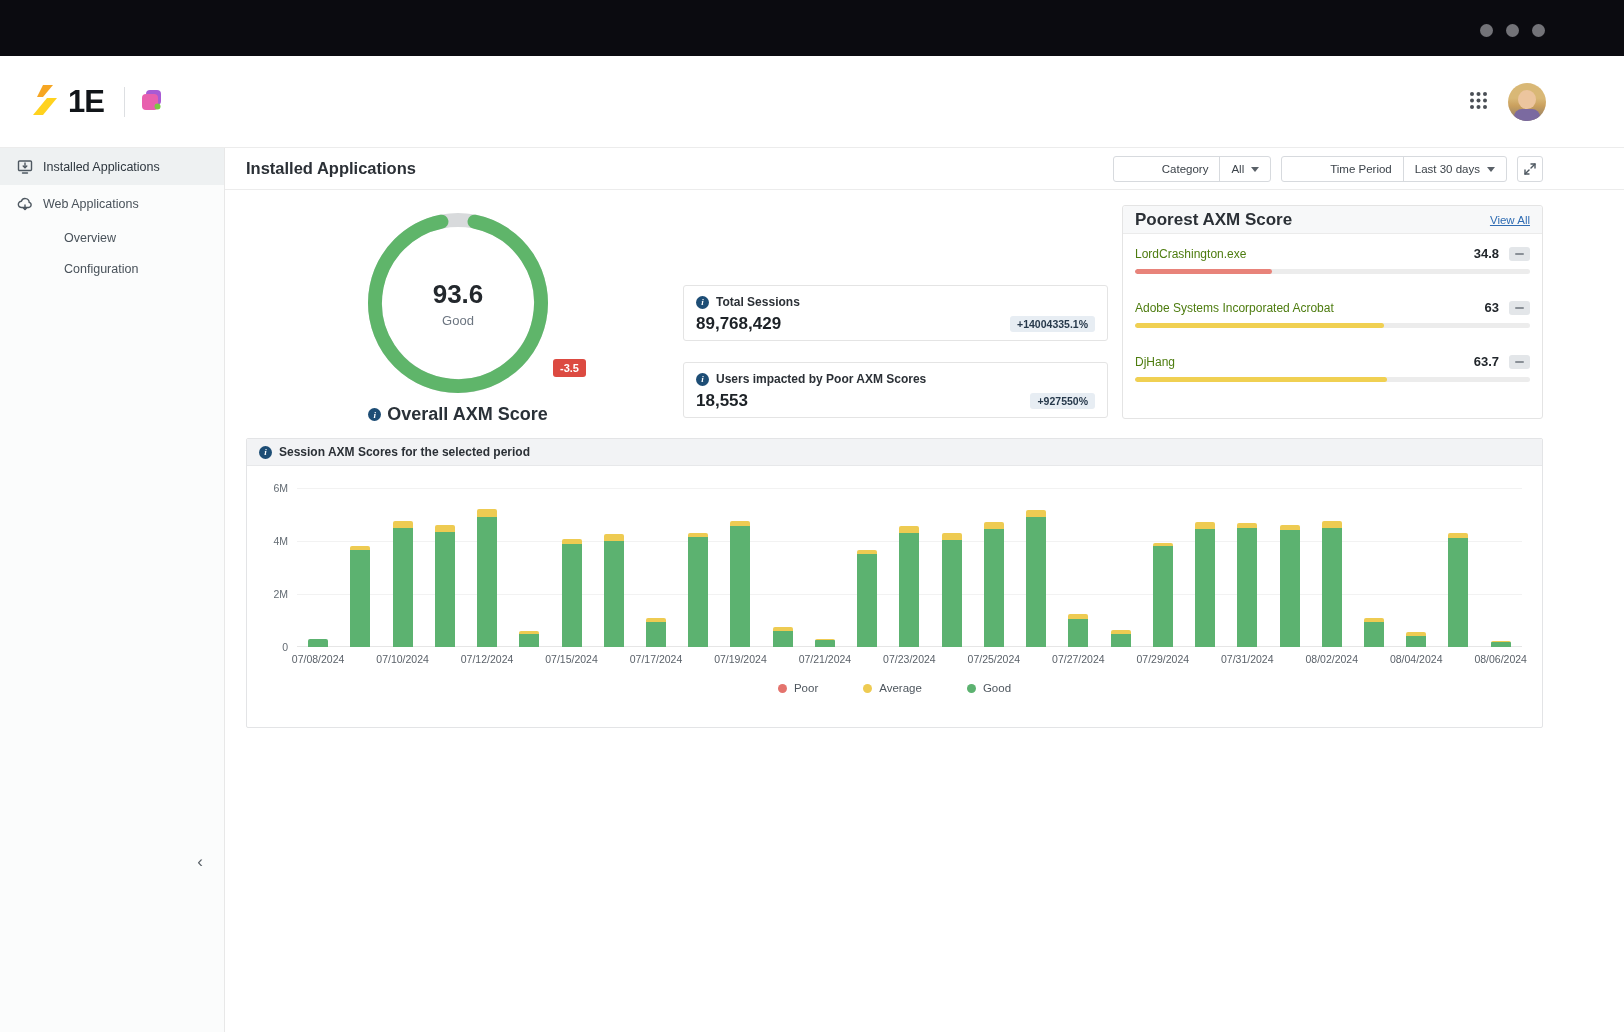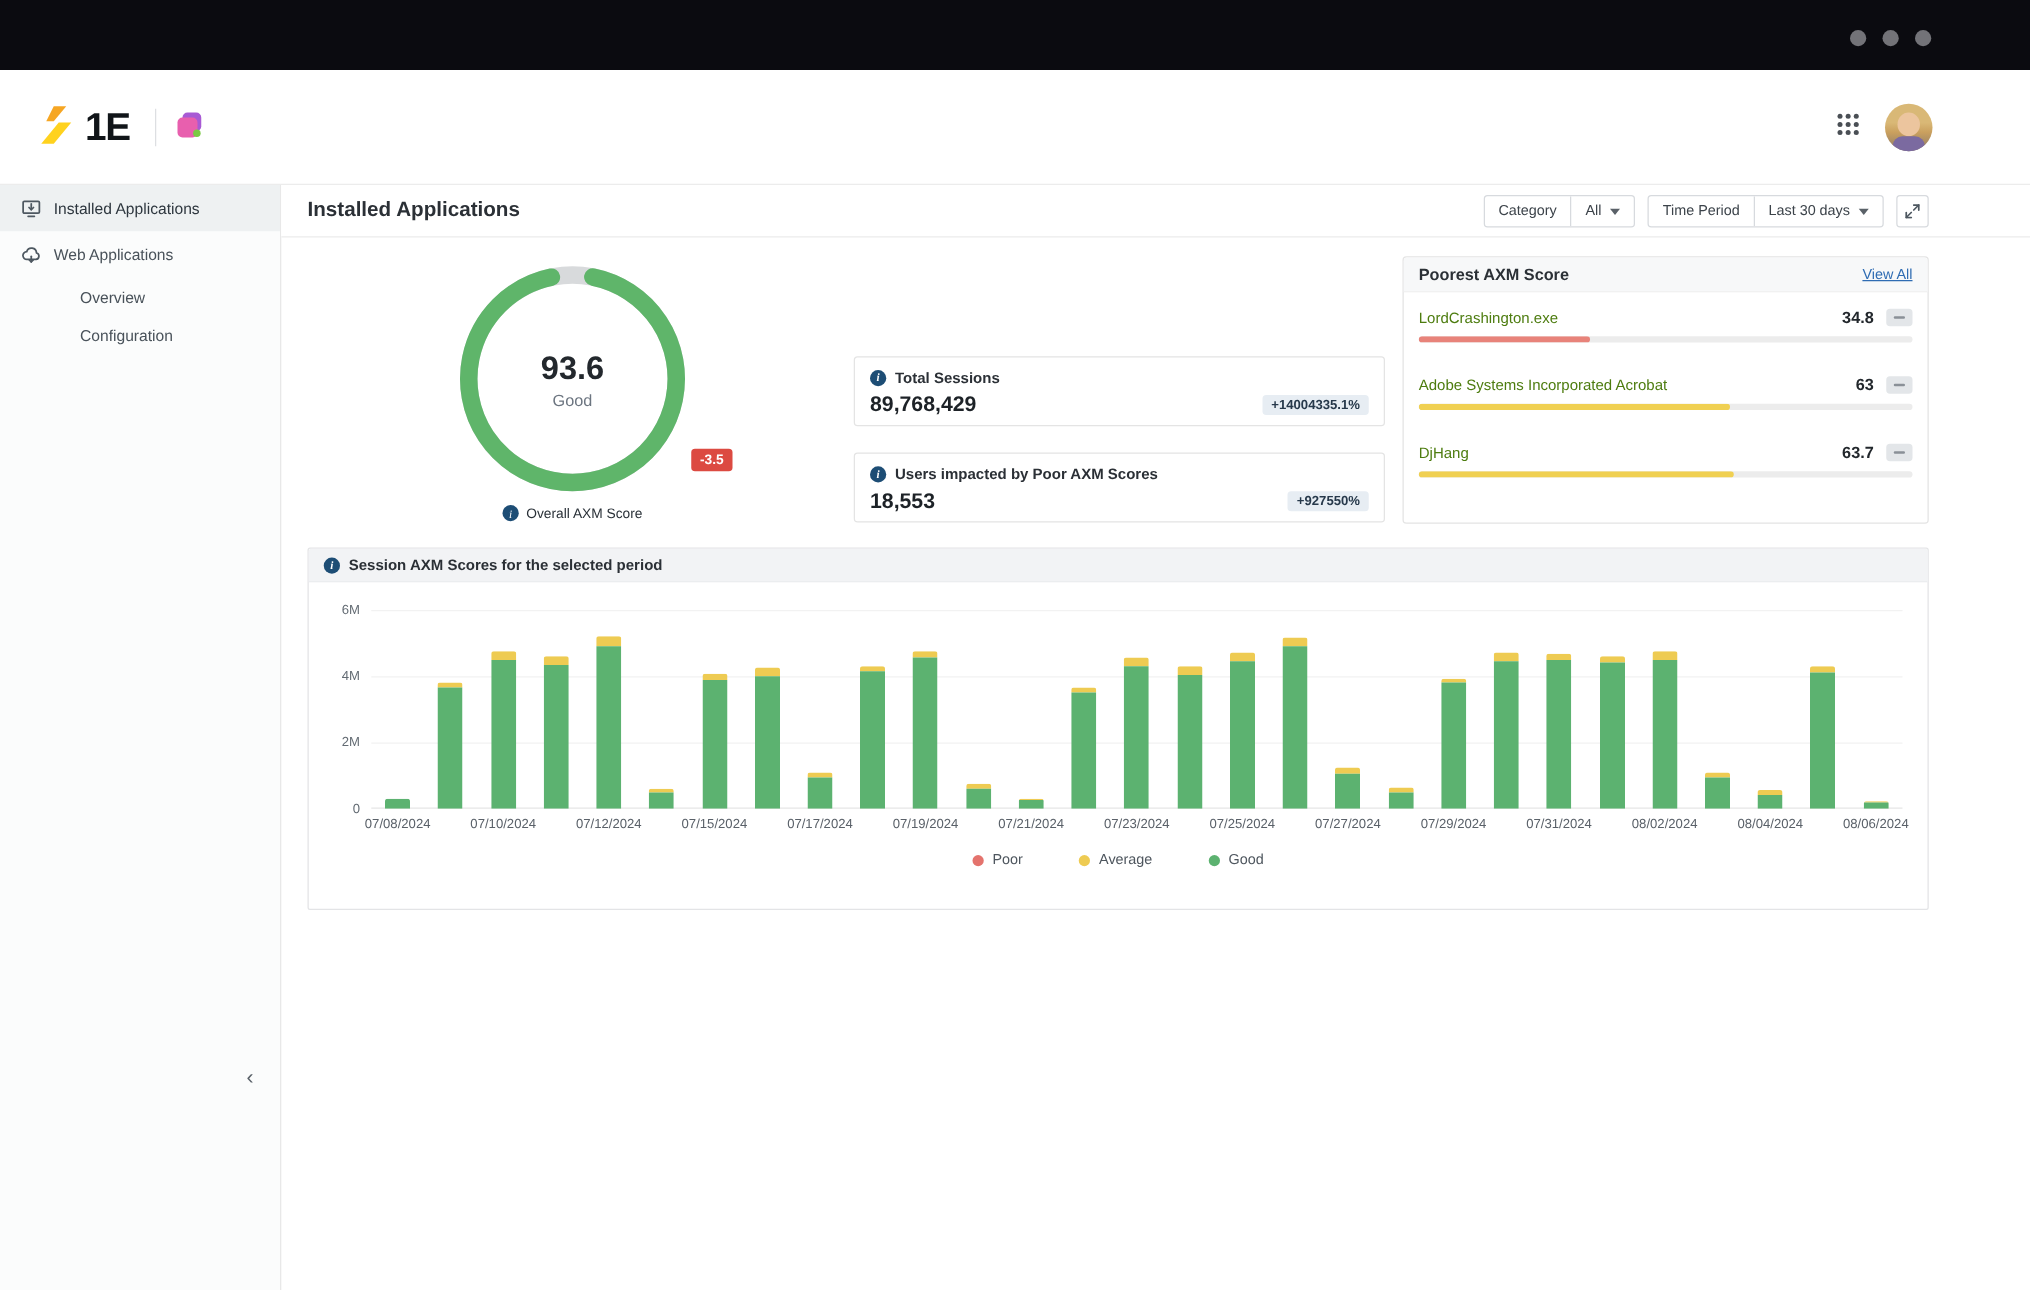--- a/index.html
+++ b/index.html
@@ -40,57 +40,57 @@
   .side-icon { width:17px; height:17px; display:inline-flex; align-items:center; justify-content:center; }
   .collapse-btn { position:absolute; left:188px; bottom:158px; width:24px; height:24px;
     display:flex; align-items:center; justify-content:center; color:#5a6168; font-size:17px; cursor:pointer; }
   .collapse-btn::before { content:"\2039"; }
 
   
   .page-header { position:absolute; left:225px; top:148px; right:0; height:42px; background:#fff; border-bottom:1px solid #ececec; }
   .page-title { position:absolute; left:21px; top:11px; font-size:16.5px; font-weight:bold; color:#2b3036; }
   .filters { position:absolute; right:81px; top:8px; display:flex; gap:10px; align-items:center; }
   .btn-group { display:flex; border:1px solid #d7dade; border-radius:3px; overflow:hidden; height:26px; background:#fff;
-    font-size:11.5px; color:#3c434a; cursor:pointer; }
+    font-size:11.5px; color:#3c434a; cursor:pointer;padding-left:37px; }
   .btn-seg { display:flex; align-items:center; gap:7px; padding:0 11px; }
   .btn-seg + .btn-seg { border-left:1px solid #d7dade; }
   .caret { width:0; height:0; border-left:4px solid transparent; border-right:4px solid transparent; border-top:5px solid #5a6168; }
   .icon-btn { width:26px; height:26px; border:1px solid #d7dade; border-radius:3px; background:#fff;
     display:flex; align-items:center; justify-content:center; cursor:pointer; }
 
   
   .donut-wrap { position:absolute; left:363px; top:208px; width:190px; height:190px; }
   .donut-center { position:absolute; inset:0; display:flex; flex-direction:column; align-items:center; justify-content:center; }
   .donut-score { font-size:26px; font-weight:bold; color:#23282d; }
   .donut-grade { font-size:13px; color:#6c7580; margin-top:3px; }
   .delta-badge { position:absolute; left:553px; top:359px; background:#dc4a41; color:#fff; font-size:11px;
     padding:3px 7px; border-radius:3px; font-weight:bold; }
   .donut-caption { position:absolute; left:363px; top:404px; width:190px; display:flex; align-items:center;
-    justify-content:center; gap:6px; font-size:11px; font-weight:normal; color:#2a3138; }
+    justify-content:center; gap:6px; font-size:18px; font-weight:bold; color:#2a3138; }
 
   .info-ic { width:13px; height:13px; min-width:13px; border-radius:50%; background:#1d4d75; color:#fff;
     display:inline-flex; align-items:center; justify-content:center; font-size:9px;
     font-family:"Liberation Serif", serif; font-style:italic; }
   .info-ic::before { content:"i"; }
 
   
   .stats-col { position:absolute; left:683px; top:208px; width:425px; height:212px; }
   .stat-card { position:absolute; left:0; width:425px; height:56px; border:1px solid #e4e4e4; border-radius:3px;
     background:#fff; padding:9px 12px; }
   .stat-title-row { display:flex; align-items:center; gap:7px; font-size:12px; font-weight:bold; color:#2b3036; }
   .stat-value-row { display:flex; justify-content:space-between; align-items:center; margin-top:5px; }
   .stat-value { font-size:17px; font-weight:bold; color:#1d2227; }
   .stat-badge { background:#e7edf3; color:#27394b; font-size:10.5px; font-weight:bold; padding:2px 7px; border-radius:3px; }
 
   
   .poorest { position:absolute; left:1122px; top:205px; width:421px; height:214px; border:1px solid #e4e4e4;
     border-radius:3px; background:#fff; }
   .poorest-hdr { height:28px; display:flex; align-items:center; justify-content:space-between; padding:0 12px;
     background:#f7f8f9; border-bottom:1px solid #ebebeb; border-radius:3px 3px 0 0; }
-  .poorest-title { font-size:13px; font-weight:bold; color:#2b3036; }
+  .poorest-title { font-size:17px; font-weight:bold; color:#2b3036; }
   .view-all { font-size:11.5px; color:#2f6cb3; text-decoration:underline; cursor:pointer; }
   .p-row { height:54px; padding:12px 12px 0 12px; }
   .p-row-top { display:flex; align-items:center; }
   .p-name { flex:1; font-size:12px; color:#4d7c0f; }
   .p-score { font-size:13px; font-weight:bold; color:#22272c; margin-right:10px; }
   .trend-pill { width:21px; height:14px; background:#e3e6e9; border-radius:3px; display:flex; align-items:center; justify-content:center; }
   .trend-pill::before { content:""; width:9px; height:2px; background:#8a9097; border-radius:1px; }
   .p-track { margin-top:8px; height:5px; background:#ececec; border-radius:2.5px; overflow:hidden; }
   .p-fill { height:100%; border-radius:2.5px; }
 

